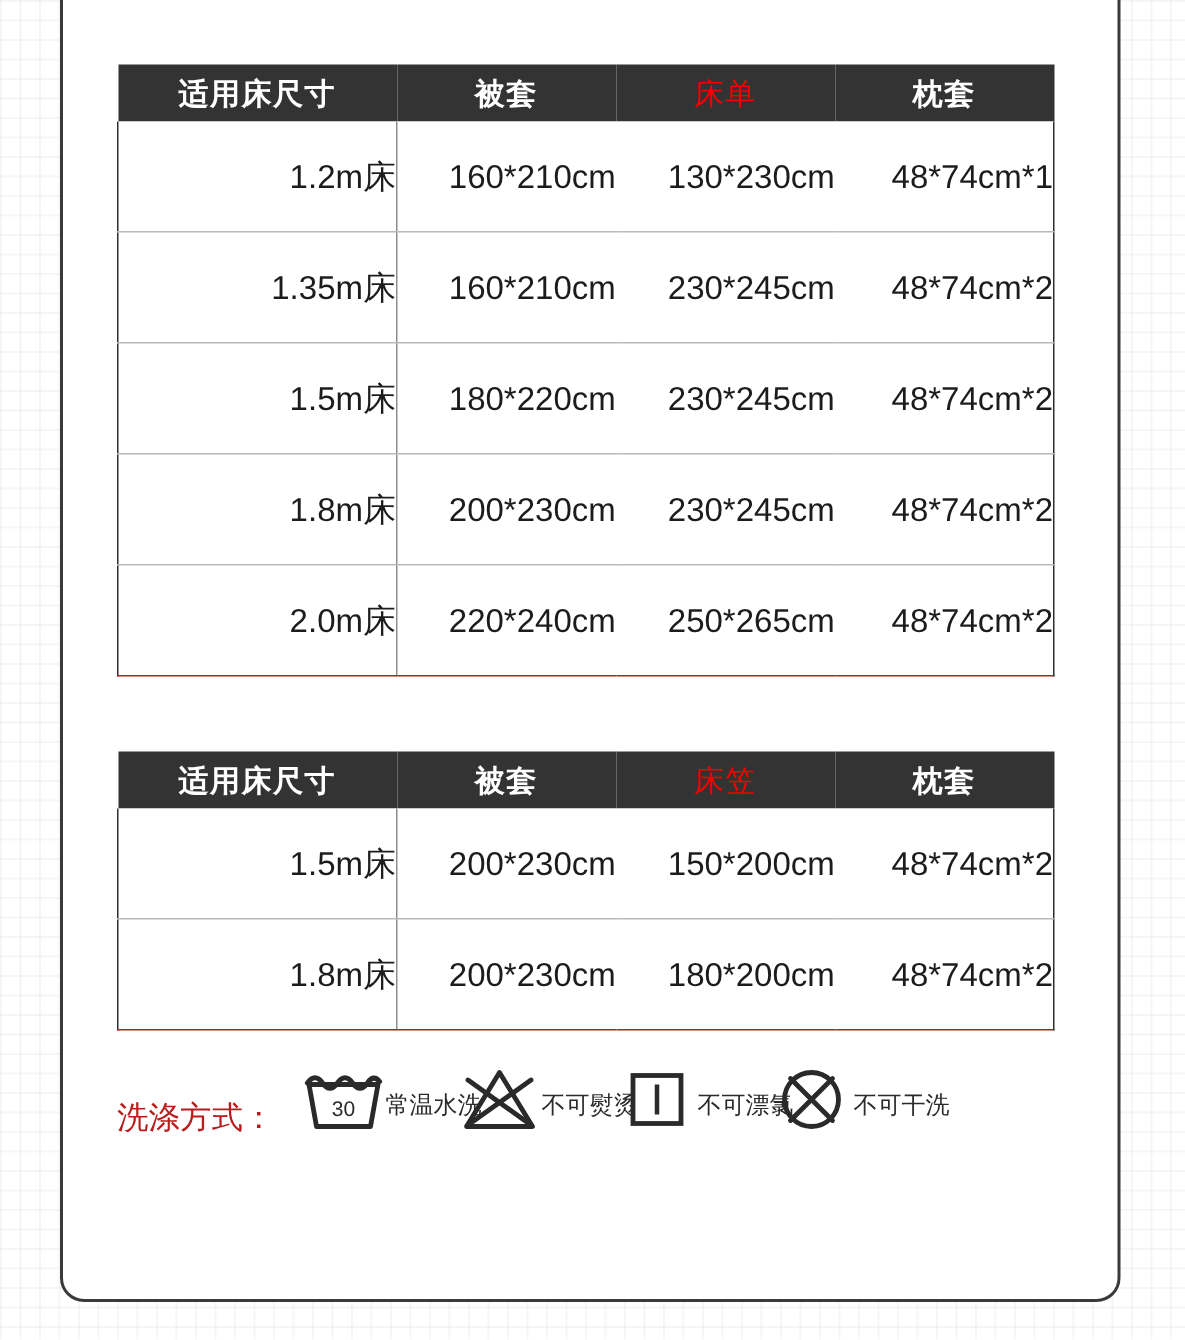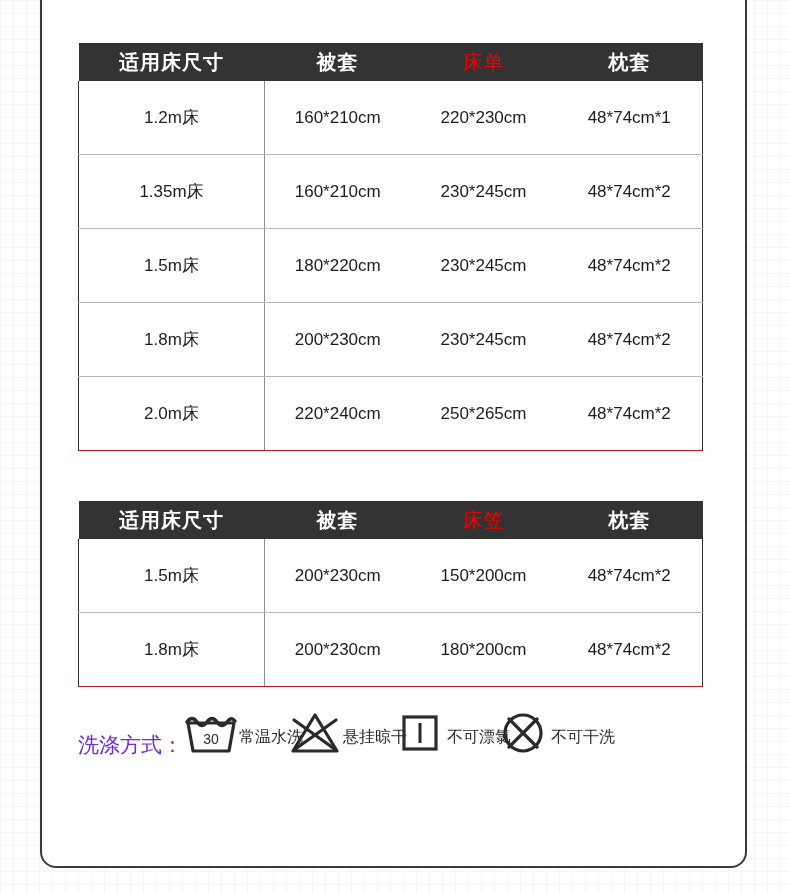--- a/index.html
+++ b/index.html
@@ -62,23 +62,23 @@
     height: 38px;
     padding: 0;
     text-align: center;
     letter-spacing: 1px;
   }
   .size-table thead th.accent {
     color: #f40000;
     font-weight: normal;
   }
   .size-table tbody td {
-    font-size: 17px;
+    font-size: 22px;
     color: #1c1c1c;
-    text-align: center;
+    text-align: right;
     height: 73px;
     padding: 0;
     border-bottom: 1px solid #b9b9b9;
     background: #ffffff;
   }
   .size-table tbody tr:last-child td {
     border-bottom: 1px solid #b91c1c;
   }
   .size-table tbody td.col-first {
     border-right: 1px solid #8d8d8d;
@@ -96,22 +96,23 @@
   .care {
     position: absolute;
     left: 36px;
     top: 723px;
     width: 640px;
     display: flex;
     align-items: flex-start;
   }
   .care-title {
     font-size: 21px;
-    color: #6d28d9;
+    color: #b91c1c;
     margin-top: 26px;
+    margin-right: 18px;
     white-space: nowrap;
   }
   .care-icons {
     display: flex;
     align-items: flex-start;
     gap: 18px;
   }
   .care-item {
     width: 86px;
     display: flex;
@@ -145,21 +146,21 @@
           <th class="c1">适用床尺寸</th>
           <th class="c2">被套</th>
           <th class="c3 accent">床单</th>
           <th class="c4">枕套</th>
         </tr>
       </thead>
       <tbody>
         <tr>
           <td class="c1 col-first">1.2m床</td>
           <td class="c2">160*210cm</td>
-          <td class="c3">220*230cm</td>
+          <td class="c3">130*230cm</td>
           <td class="c4 col-last">48*74cm*1</td>
         </tr>
         <tr>
           <td class="c1 col-first">1.35m床</td>
           <td class="c2">160*210cm</td>
           <td class="c3">230*245cm</td>
           <td class="c4 col-last">48*74cm*2</td>
         </tr>
         <tr>
           <td class="c1 col-first">1.5m床</td>
@@ -223,21 +224,21 @@
         </div>
 
         <div class="care-item">
           <div class="care-glyph">
             <svg width="56" height="44" viewBox="0 0 56 44">
               <path d="M28 4 L50 40 L6 40 Z" fill="none" stroke="#2a2a2a" stroke-width="3.2" stroke-linejoin="round"></path>
               <line x1="7" y1="9" x2="49" y2="39" stroke="#2a2a2a" stroke-width="3.2" stroke-linecap="round"></line>
               <line x1="49" y1="9" x2="7" y2="39" stroke="#2a2a2a" stroke-width="3.2" stroke-linecap="round"></line>
             </svg>
           </div>
-          <div class="care-label">悬挂晾干</div>
+          <div class="care-label">不可熨烫</div>
         </div>
 
         <div class="care-item">
           <div class="care-glyph">
             <svg width="56" height="44" viewBox="0 0 56 44">
               <rect x="13" y="6" width="32" height="32" fill="none" stroke="#2a2a2a" stroke-width="3.2"></rect>
               <line x1="29" y1="12" x2="29" y2="32" stroke="#2a2a2a" stroke-width="3"></line>
             </svg>
           </div>
           <div class="care-label">不可漂氯</div>

